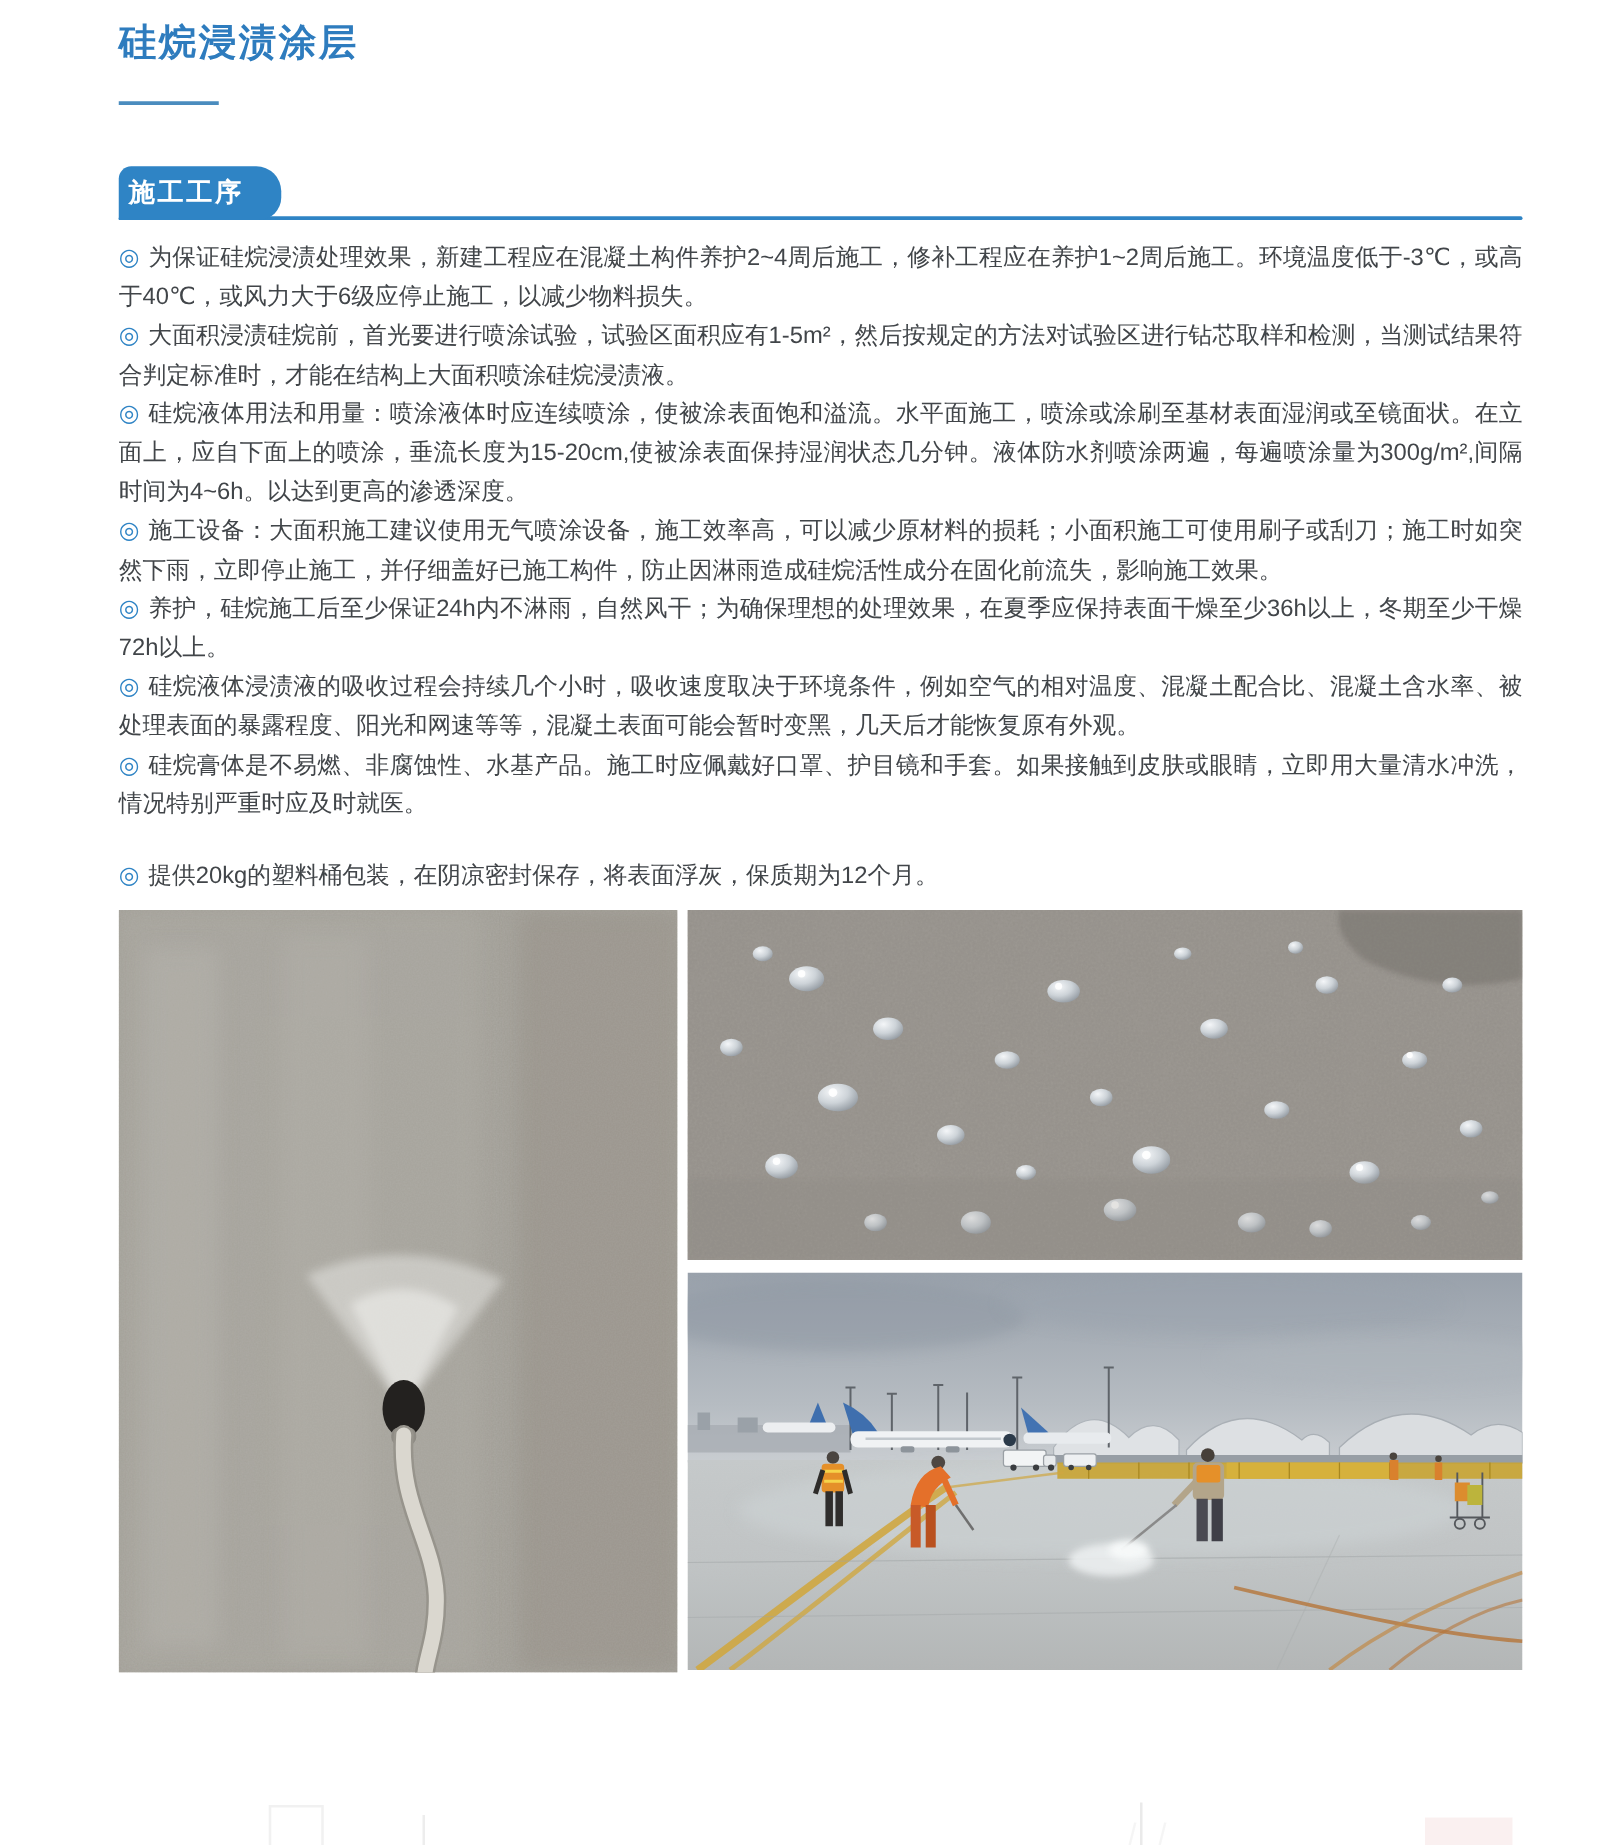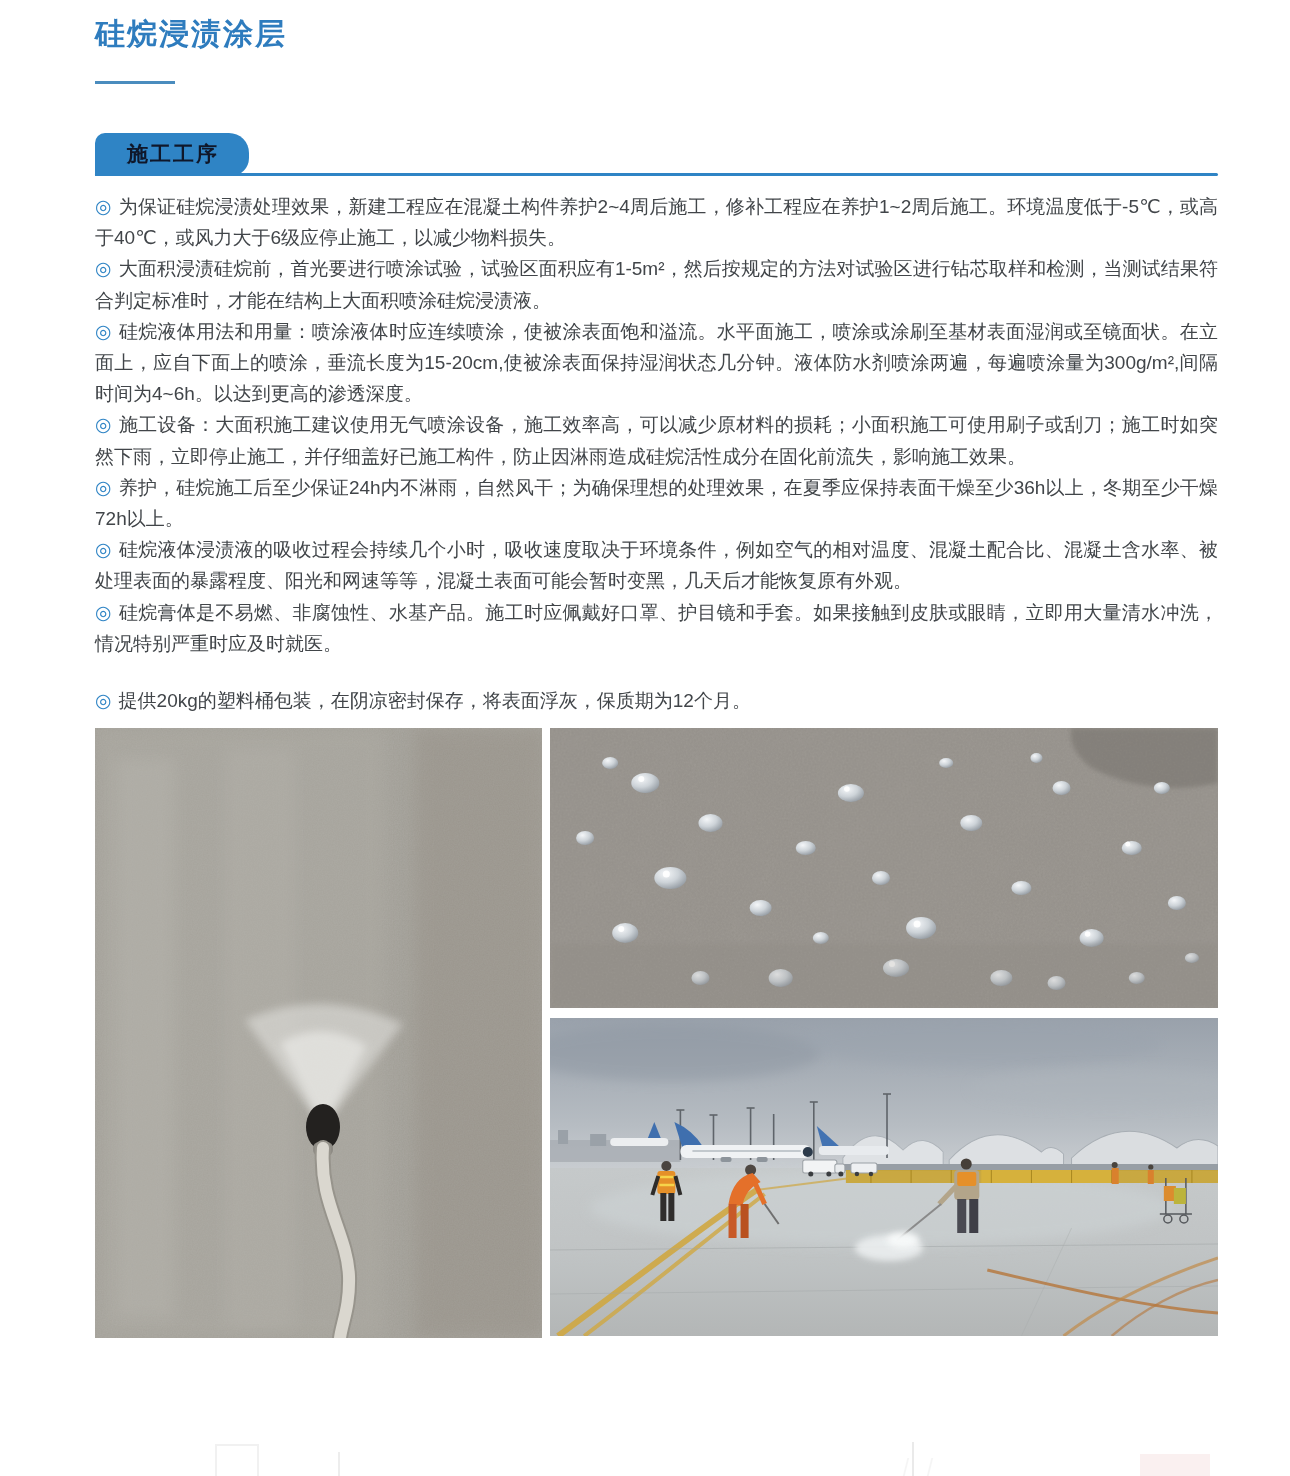--- a/index.html
+++ b/index.html
@@ -5,23 +5,23 @@
   html,body { margin:0; padding:0; background:#ffffff; }
   body { font-family:"Liberation Sans","DejaVu Sans",sans-serif; }
   .page { position:relative; width:1290px; height:1476px; background:#ffffff; overflow:hidden; }
   .content { position:absolute; left:95px; top:0; width:1123px; }
 
   .title { margin:14px 0 0 0; font-size:30px; font-weight:bold; color:#2e7cbe; letter-spacing:2px; }
   .title-rule { width:80px; height:3px; background:#4a8cbe; margin-top:26px; }
 
   .sec-header { position:relative; height:38px; }
   .sec-rule { position:absolute; left:0; right:0; bottom:0; height:3px; background:#2f84c5; border-radius:2px; }
-  .sec-box { position:absolute; left:0; bottom:0; background:#2f84c5; color:#0f172a;
+  .sec-box { position:absolute; left:0; bottom:0; background:#2f84c5; color:#ffffff;
              font-size:21px; font-weight:bold; letter-spacing:2px;
-             padding:7px 30px 8px 32px; border-radius:10px 20px 18px 0;font-family:Liberation Serif, serif; }
+             padding:7px 30px 8px 8px; border-radius:10px 20px 18px 0;font-family:Liberation Serif, serif; }
 
   .sec1 { margin-top:54px; }
   .sec2 { margin-top:26px; }
 
   .bullets { margin-top:15px; font-size:19px; line-height:31.2px; color:#414549; text-align:justify; }
   .bullets p { margin:0; }
   .b-glyph { color:#2f84c5; margin-right:7px; font-size:19px; }
 
   .photos { display:flex; gap:8px; margin-top:12px; }
   .photo-col { display:flex; flex-direction:column; gap:10px; }
@@ -45,21 +45,21 @@
 
     <h1 class="title">硅烷浸渍涂层</h1>
     <div class="title-rule"></div>
 
     <section class="sec1">
       <div class="sec-header">
         <span class="sec-rule"></span>
         <span class="sec-box">施工工序</span>
       </div>
       <div class="bullets">
-        <p><span class="b-glyph">◎</span><span>为保证硅烷浸渍处理效果，新建工程应在混凝土构件养护2~4周后施工，修补工程应在养护1~2周后施工。环境温度低于-5℃，或高于40℃，或风力大于6级应停止施工，以减少物料损失。</span></p>
+        <p><span class="b-glyph">◎</span><span>为保证硅烷浸渍处理效果，新建工程应在混凝土构件养护2~4周后施工，修补工程应在养护1~2周后施工。环境温度低于-3℃，或高于40℃，或风力大于6级应停止施工，以减少物料损失。</span></p>
         <p><span class="b-glyph">◎</span><span>大面积浸渍硅烷前，首光要进行喷涂试验，试验区面积应有1-5m²，然后按规定的方法对试验区进行钻芯取样和检测，当测试结果符合判定标准时，才能在结构上大面积喷涂硅烷浸渍液。</span></p>
         <p><span class="b-glyph">◎</span><span>硅烷液体用法和用量：喷涂液体时应连续喷涂，使被涂表面饱和溢流。水平面施工，喷涂或涂刷至基材表面湿润或至镜面状。在立面上，应自下面上的喷涂，垂流长度为15-20cm,使被涂表面保持湿润状态几分钟。液体防水剂喷涂两遍，每遍喷涂量为300g/m²,间隔时间为4~6h。以达到更高的渗透深度。</span></p>
         <p><span class="b-glyph">◎</span><span>施工设备：大面积施工建议使用无气喷涂设备，施工效率高，可以减少原材料的损耗；小面积施工可使用刷子或刮刀；施工时如突然下雨，立即停止施工，并仔细盖好已施工构件，防止因淋雨造成硅烷活性成分在固化前流失，影响施工效果。</span></p>
         <p><span class="b-glyph">◎</span><span>养护，硅烷施工后至少保证24h内不淋雨，自然风干；为确保理想的处理效果，在夏季应保持表面干燥至少36h以上，冬期至少干燥72h以上。</span></p>
         <p><span class="b-glyph">◎</span><span>硅烷液体浸渍液的吸收过程会持续几个小时，吸收速度取决于环境条件，例如空气的相对温度、混凝土配合比、混凝土含水率、被处理表面的暴露程度、阳光和网速等等，混凝土表面可能会暂时变黑，几天后才能恢复原有外观。</span></p>
         <p><span class="b-glyph">◎</span><span>硅烷膏体是不易燃、非腐蚀性、水基产品。施工时应佩戴好口罩、护目镜和手套。如果接触到皮肤或眼睛，立即用大量清水冲洗，情况特别严重时应及时就医。</span></p>
       </div>
     </section>
 
     <section class="sec2">

